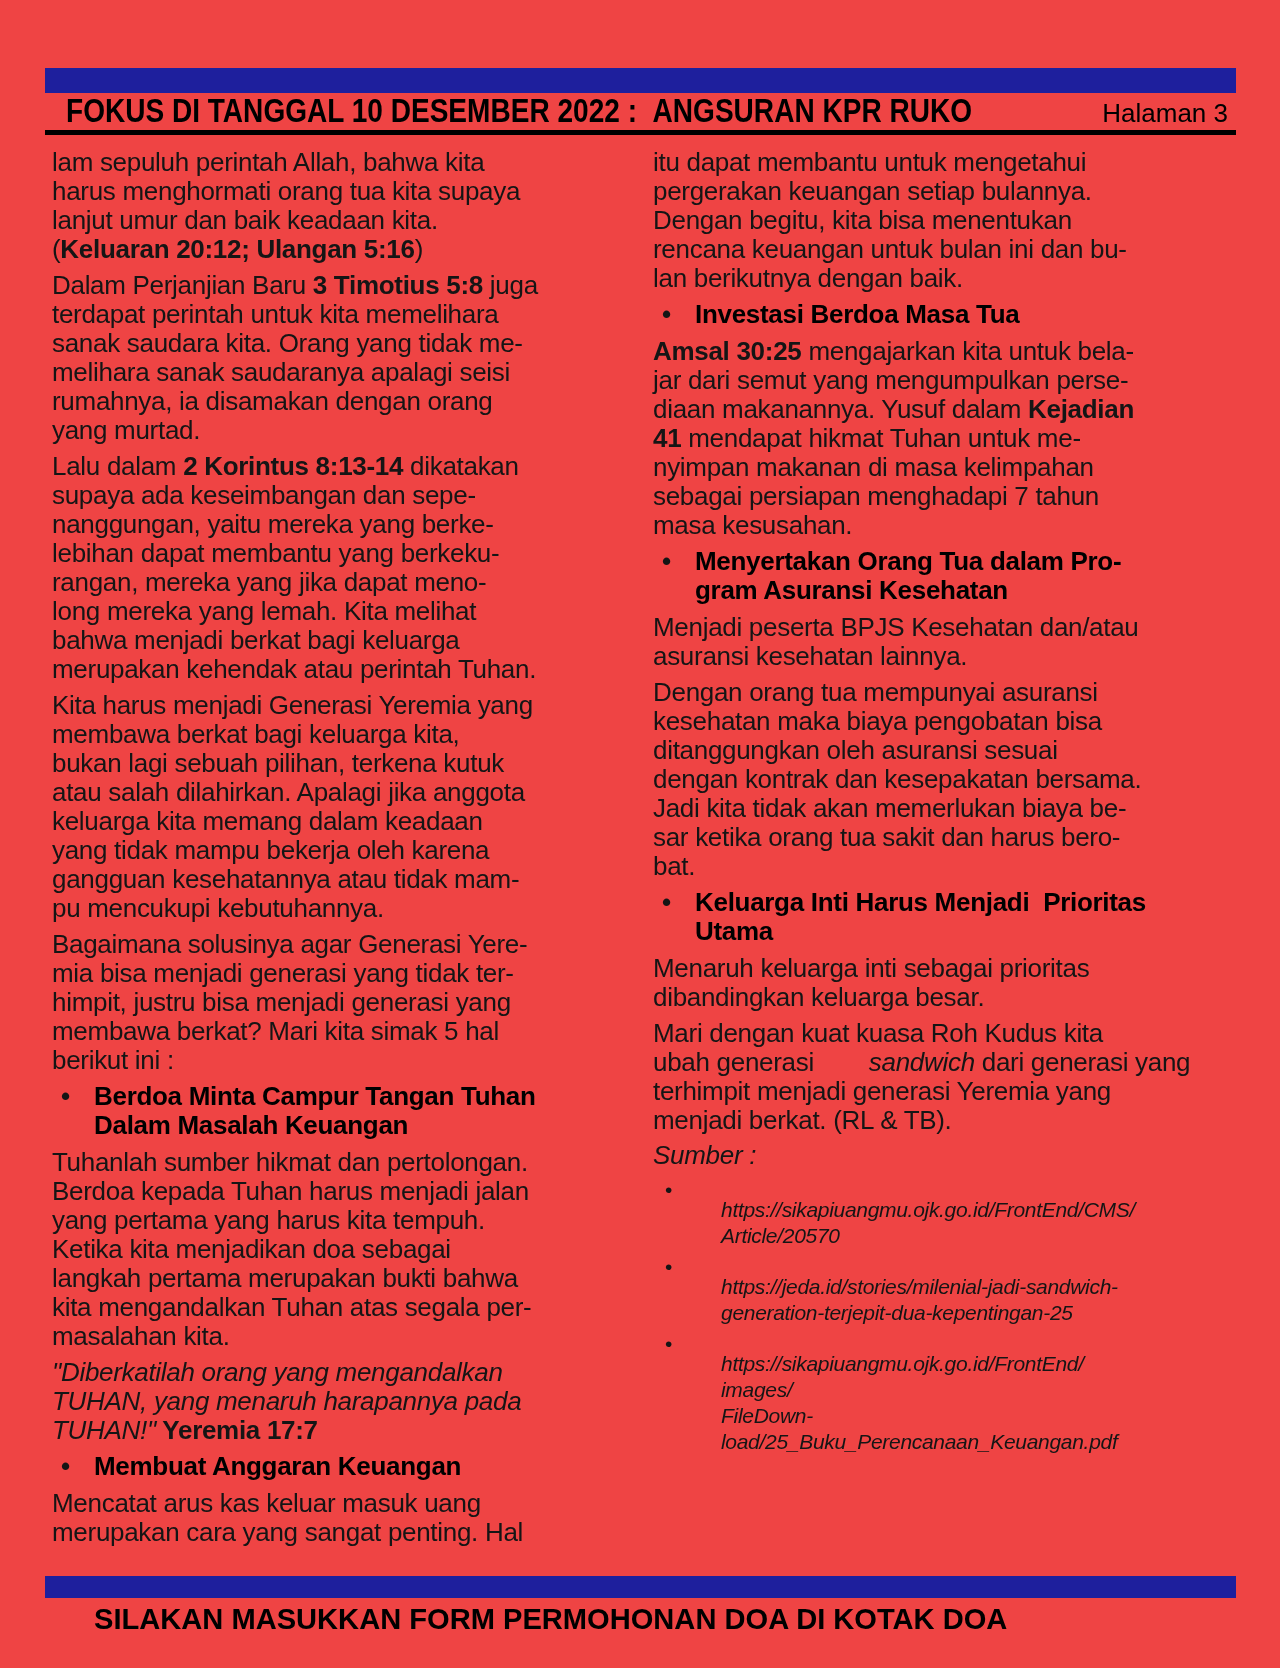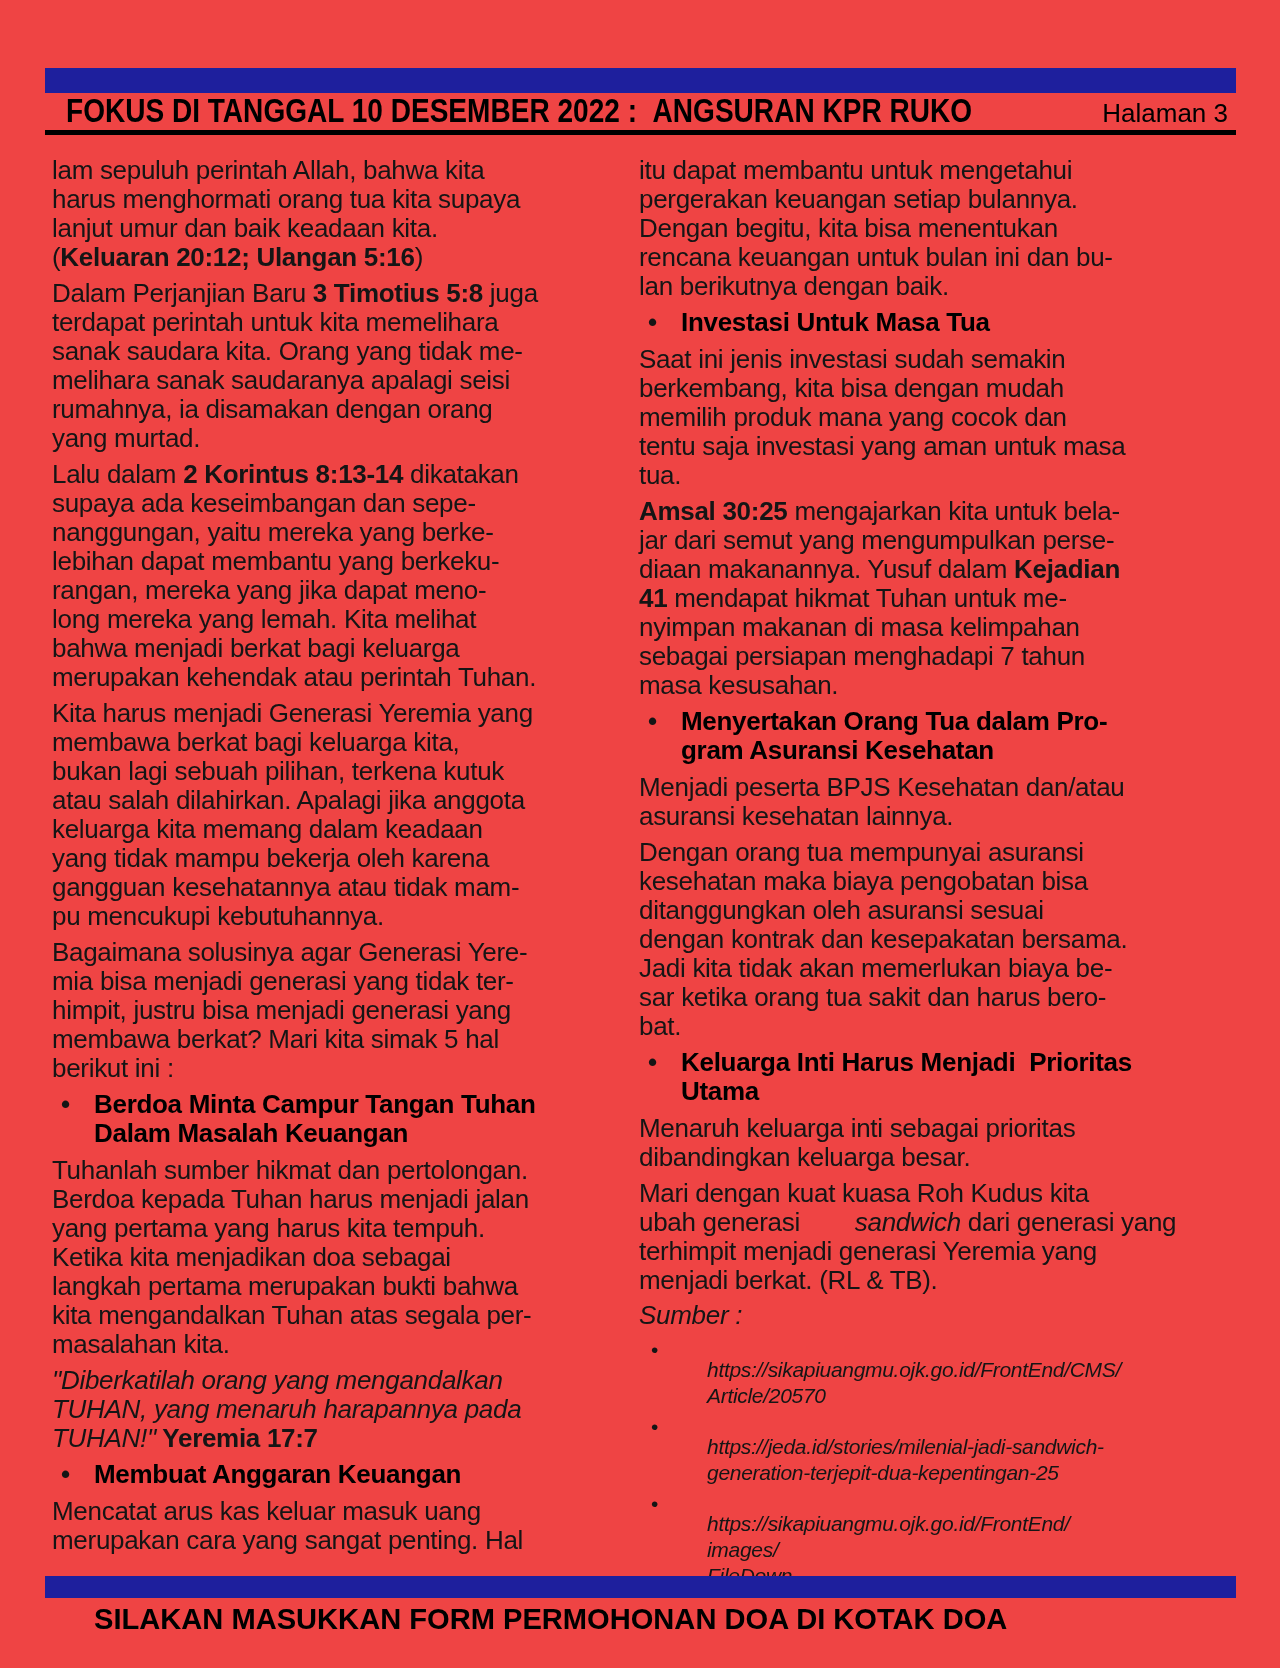--- a/index.html
+++ b/index.html
@@ -6,21 +6,21 @@
   .page{position:relative;width:1280px;height:1668px;background:#ef4444;
         font-family:Liberation Sans, sans-serif;color:#151515;overflow:hidden;}
   .bar{position:absolute;left:45px;right:44px;background:#1e1f9d;}
   .topbar{top:68px;height:25px;}
   .footbar{top:1576px;height:22px;}
   .header-row{position:absolute;top:92px;left:66px;right:52px;height:38px;}
   .header-title{position:absolute;left:0;top:0;font-size:33px;font-weight:bold;
                 transform:scaleX(0.85);transform-origin:left;white-space:nowrap;color:#000;}
   .header-page{position:absolute;right:0;top:6px;font-size:26px;color:#000;margin-left:8px;}
   .header-rule{position:absolute;left:45px;right:44px;top:130px;height:5px;background:#000;}
-  .cols{position:absolute;top:156px;left:52px;width:1178px;height:1430px;display:flex;gap:10px;overflow:hidden;}
+  .cols{position:absolute;top:148px;left:52px;width:1178px;height:1430px;display:flex;gap:24px;overflow:hidden;}
   .col{width:577px;font-size:26px;line-height:29px;letter-spacing:-0.3px;}
   .t{margin:0 0 7px;white-space:pre-line;}
   .b{font-weight:bold;}
   .it{font-style:italic;margin-left:48px;}
   .quote{font-style:italic;}
   .quote .b{font-style:normal;}
   .li{display:flex;margin:6px 0 8px;}
   .dot{width:33px;padding-left:9px;font-weight:bold;flex:none;}
   .h{flex:1;white-space:pre-line;font-weight:bold;color:#000;}
   .sumber{font-style:italic;font-size:26px;line-height:27px;margin:4px 0 8px;white-space:pre-line;}
@@ -102,27 +102,22 @@
     </div>
 
     <div class="col">
       <p class="t">itu dapat membantu untuk mengetahui
 pergerakan keuangan setiap bulannya.
 Dengan begitu, kita bisa menentukan
 rencana keuangan untuk bulan ini dan bu-
 lan berikutnya dengan baik.</p>
       <div class="li">
           <span class="dot">•</span>
-          <span class="h">Investasi Untuk Masa Tua</span>
+          <span class="h">Investasi Berdoa Masa Tua</span>
         </div>
-      <p class="t">Saat ini jenis investasi sudah semakin
-berkembang, kita bisa dengan mudah
-memilih produk mana yang cocok dan
-tentu saja investasi yang aman untuk masa
-tua.</p>
       <p class="t"><span class="b">Amsal 30:25</span><span> mengajarkan kita untuk bela-
 jar dari semut yang mengumpulkan perse-
 diaan makanannya. Yusuf dalam </span><span class="b">Kejadian
 41</span><span> mendapat hikmat Tuhan untuk me-
 nyimpan makanan di masa kelimpahan
 sebagai persiapan menghadapi 7 tahun
 masa kesusahan.</span></p>
       <div class="li">
           <span class="dot">•</span>
           <span class="h">Menyertakan Orang Tua dalam Pro-

